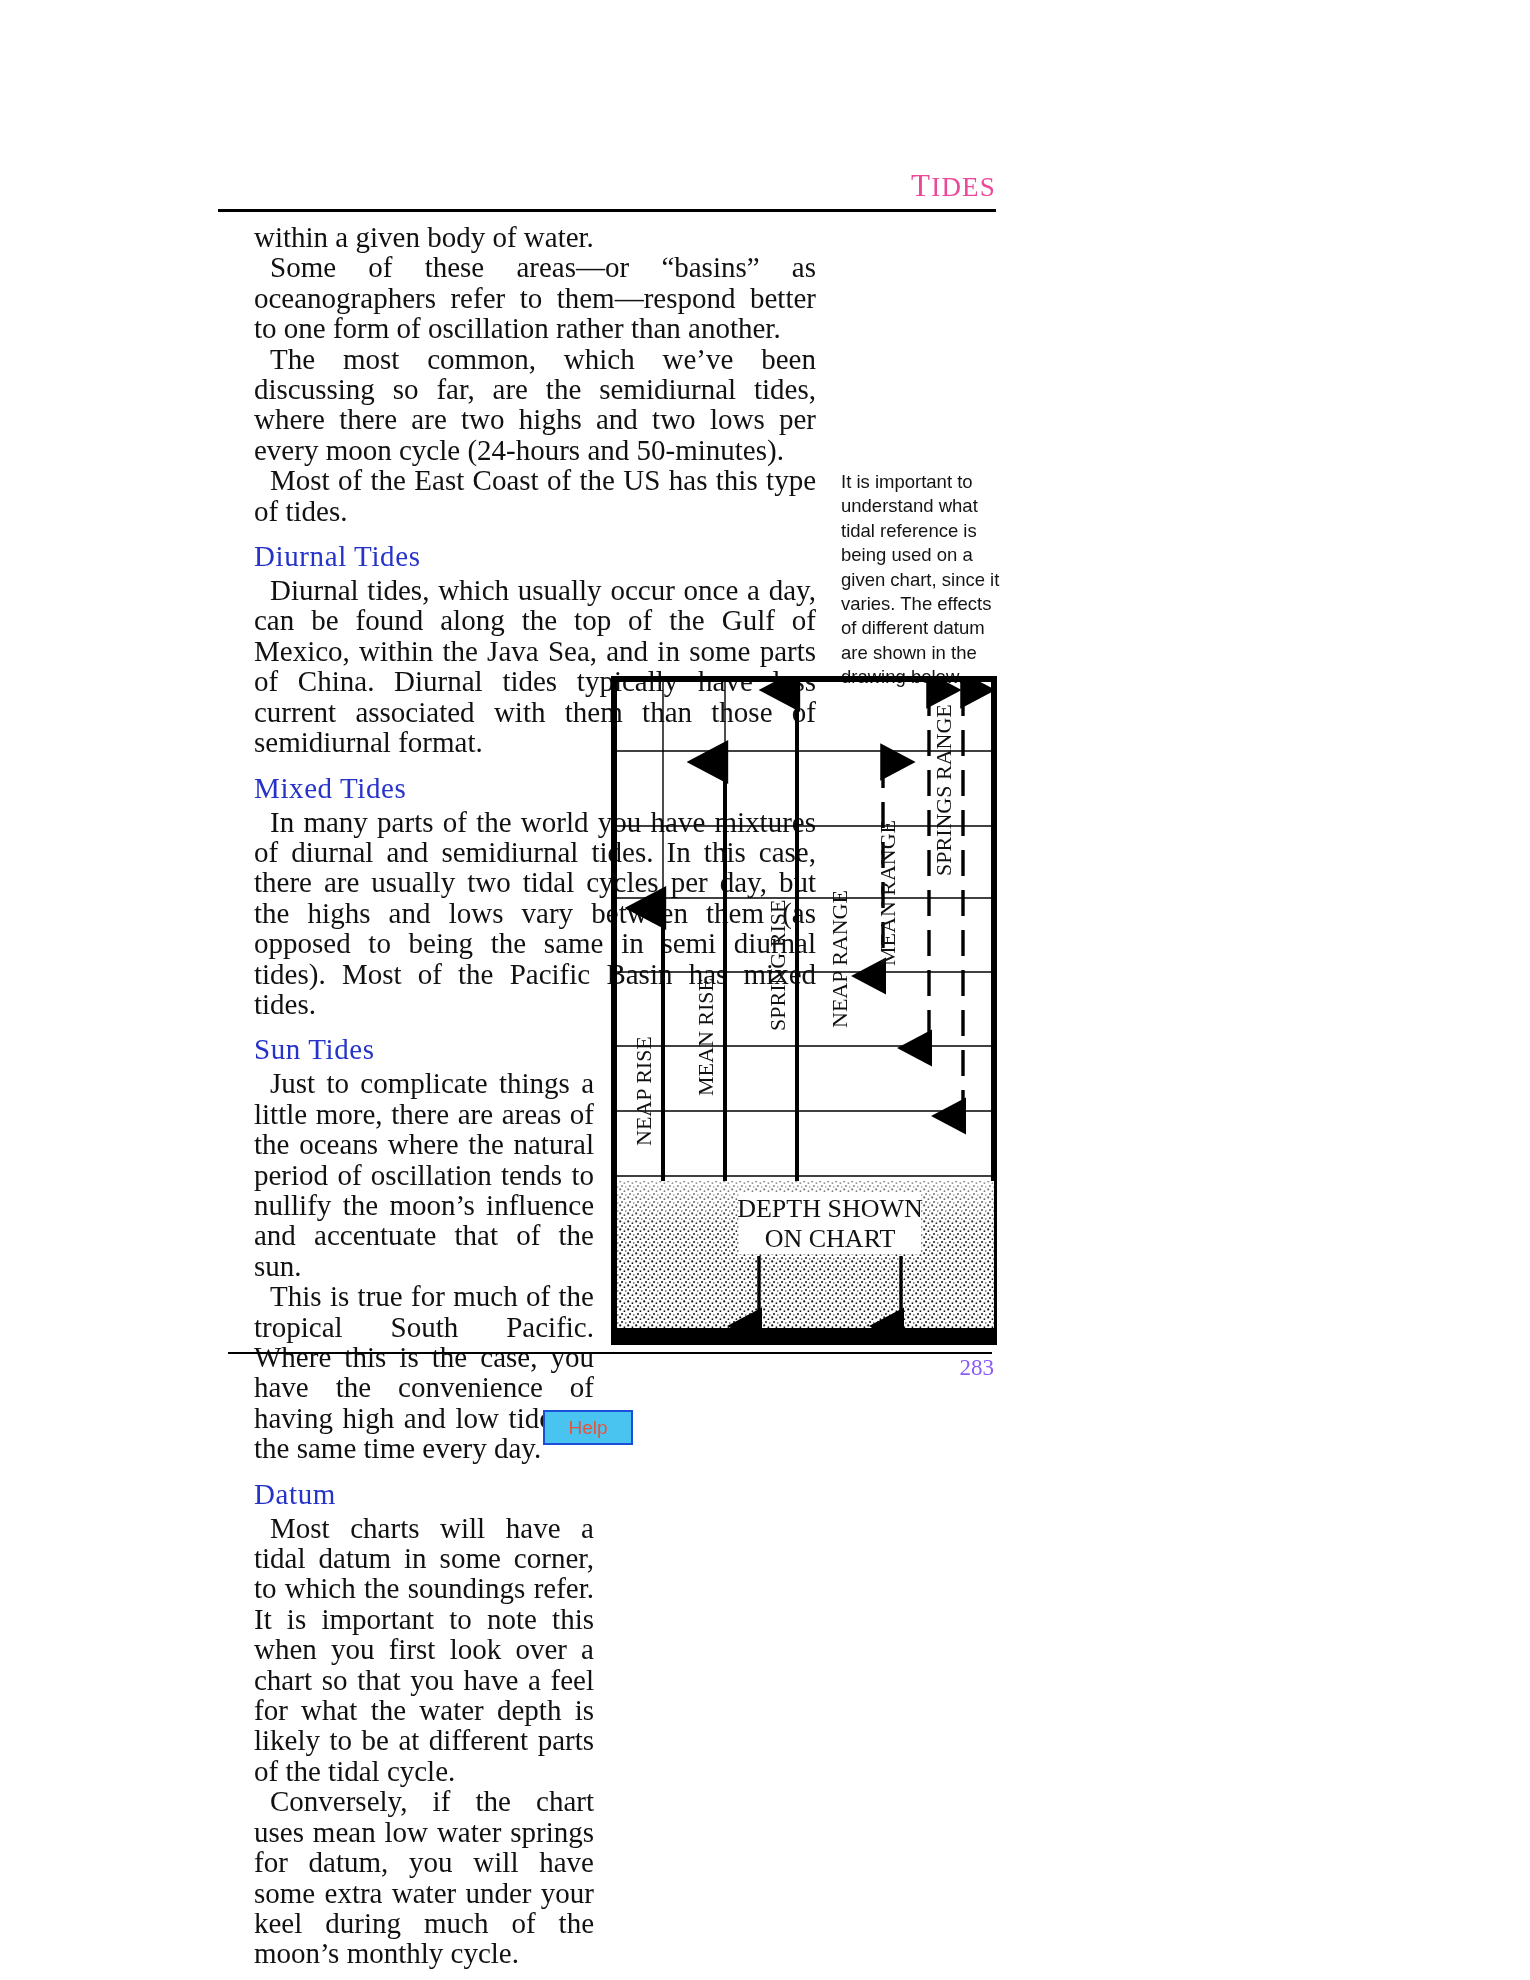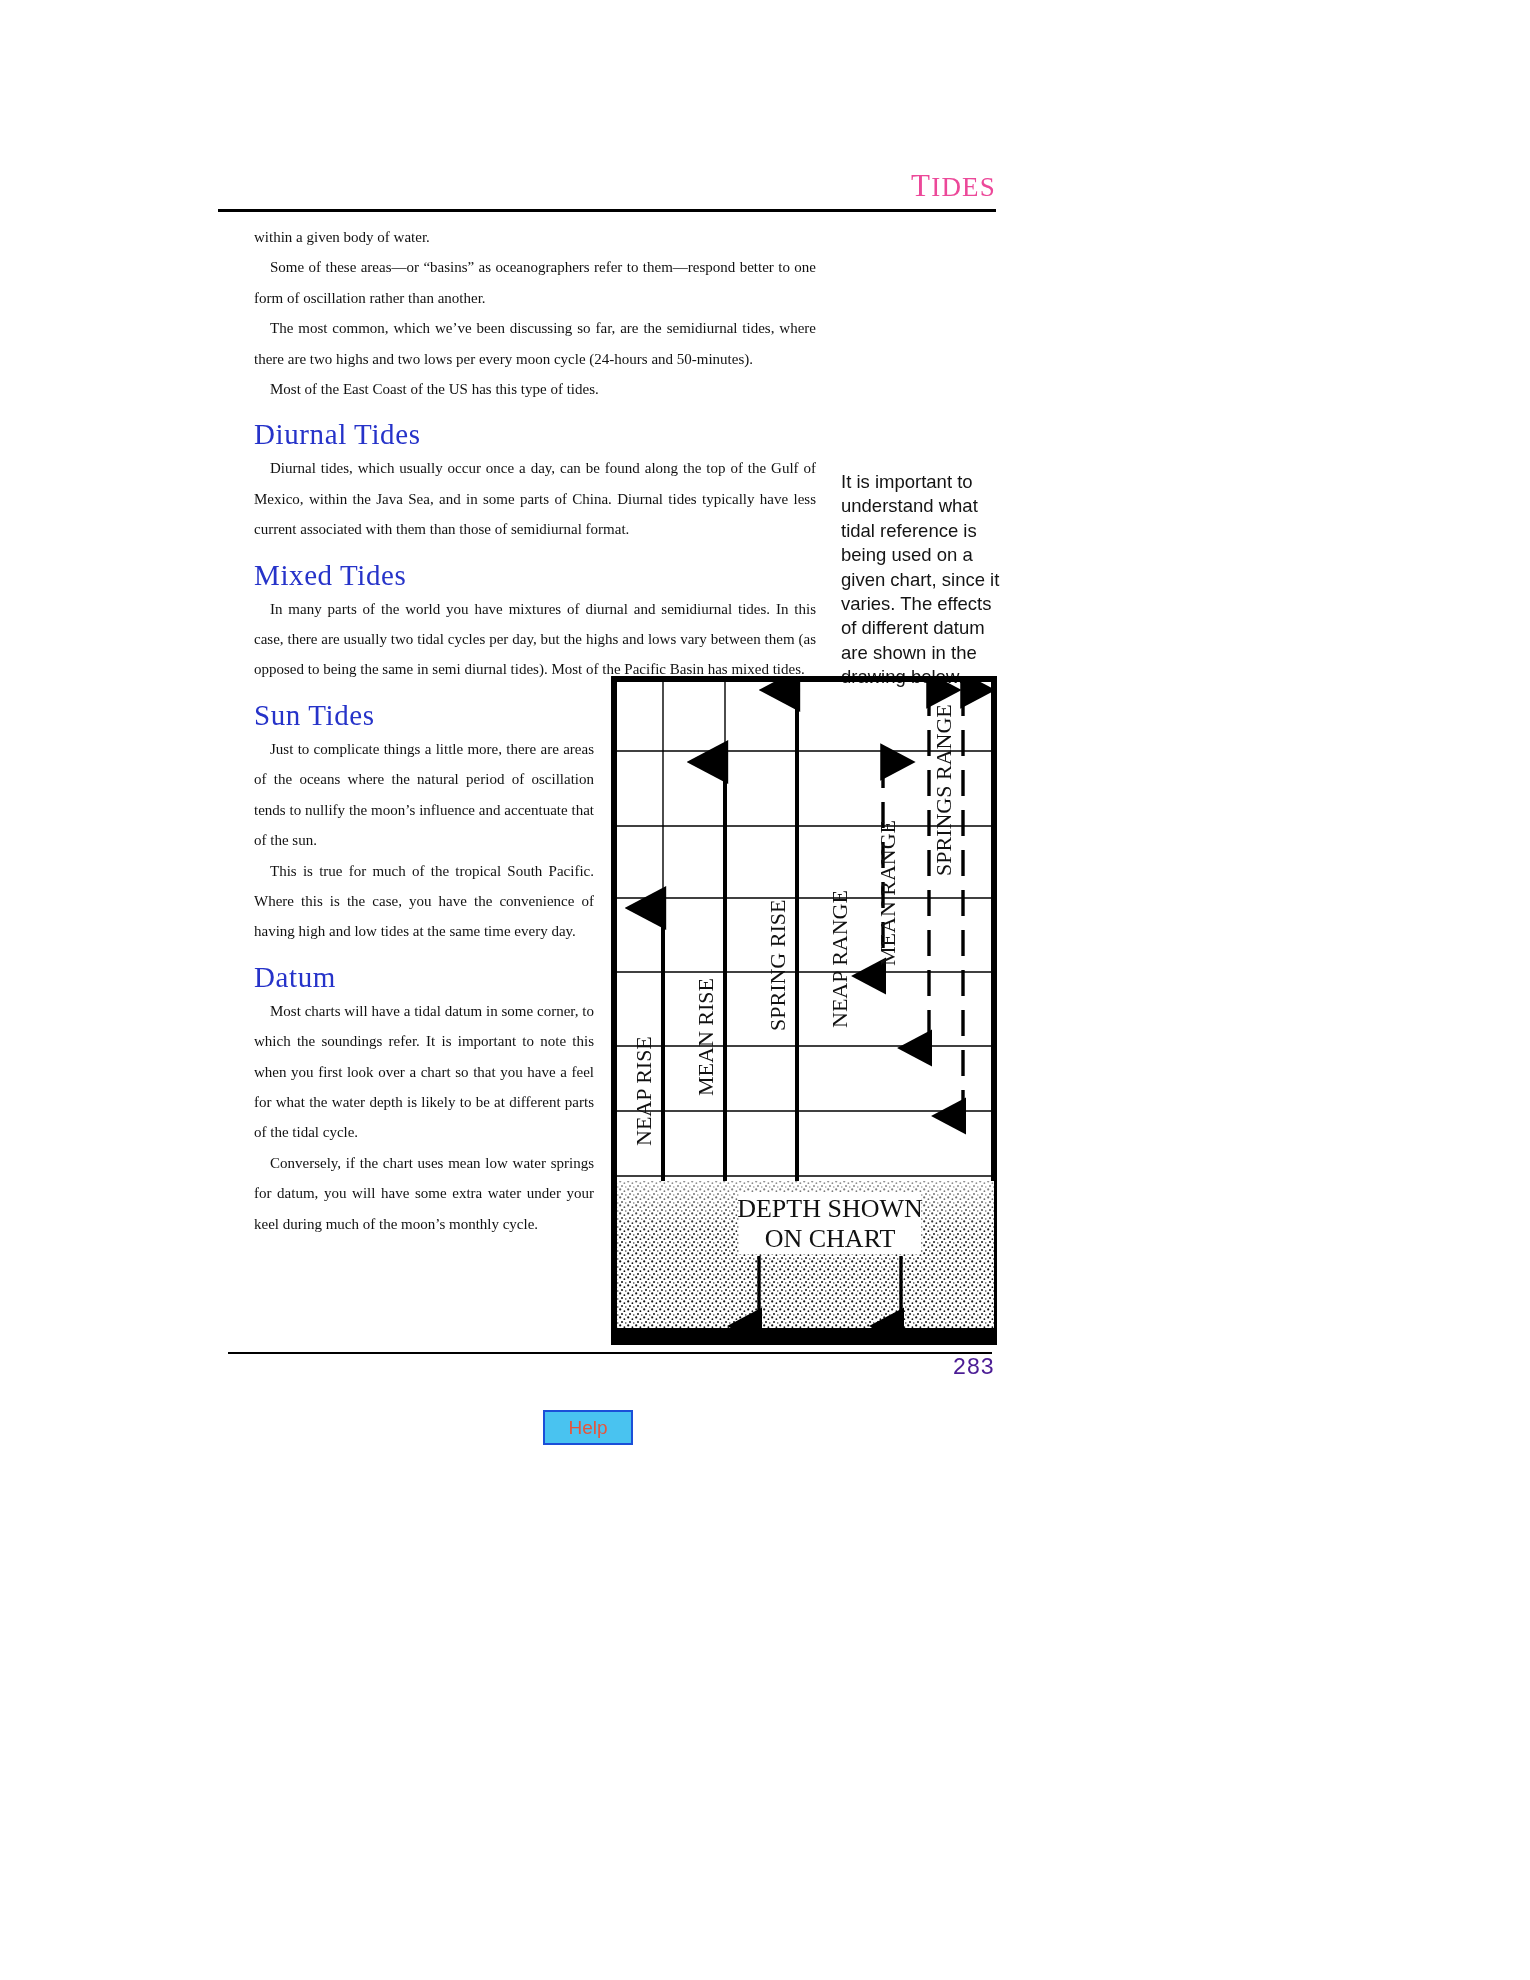--- a/index.html
+++ b/index.html
@@ -40,21 +40,21 @@
 
   
   #body-col {
     position: absolute;
     left: 254px; top: 222px;
     width: 562px;
   }
 
   p.para {
     margin: 0;
-    font-size: 15px;
+    font-size: 29px;
     line-height: 30.4px;
     color: #111;
     text-align: justify;
     text-indent: 16px;
     -webkit-hyphens: none;
     hyphens: none;
   }
   p.para.noindent { text-indent: 0; }
 
   h3.sec {
@@ -95,22 +95,22 @@
     left: 228px; top: 1352px;
     width: 764px;
     border-bottom: 2px solid #000;
   }
   #folio {
     position: absolute;
     left: 930px; top: 1355px;
     width: 64px;
     text-align: right;
     font-size: 23px;
-    color: #4c1d95;
-    font-family: Liberation Mono, monospace;
+    color: #8b5cf6;
+    font-family: Liberation Serif, serif;
   }
 
   
   #help-btn {
     position: absolute;
     left: 543px; top: 1410px;
     width: 90px; height: 35px;
     background: #49c3f0;
     border: 2px solid #1b4fd8;
     display: flex; align-items: center; justify-content: center;

